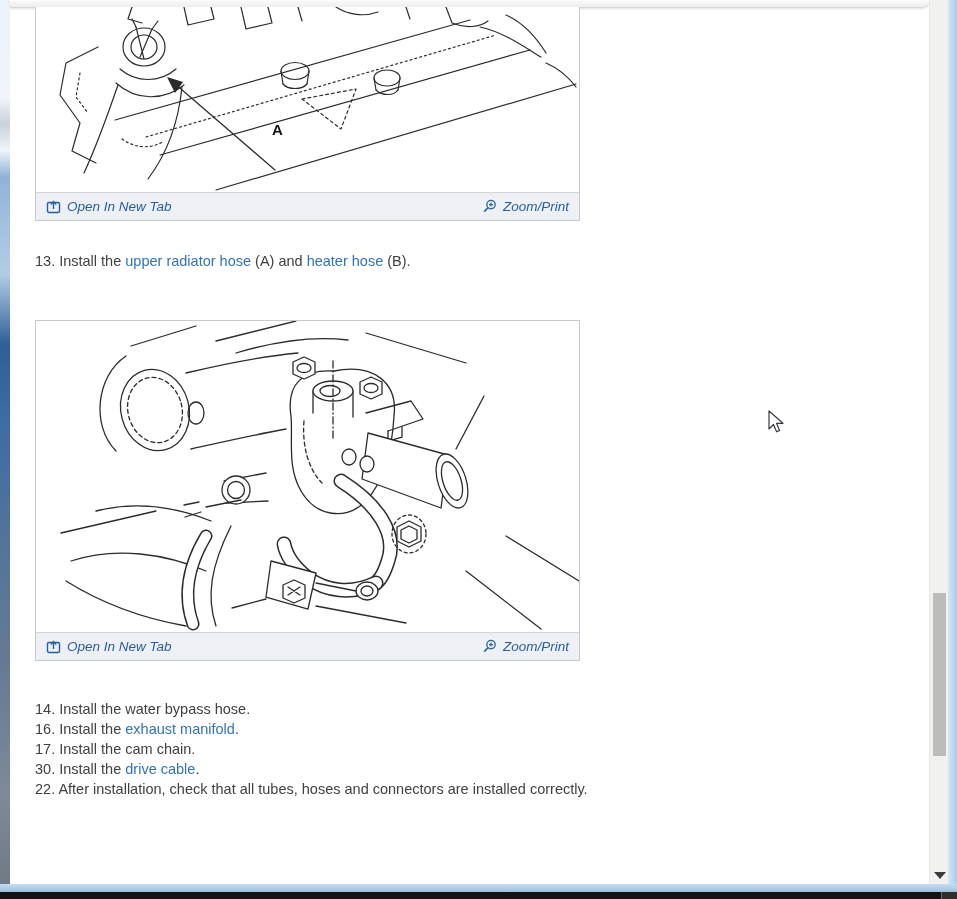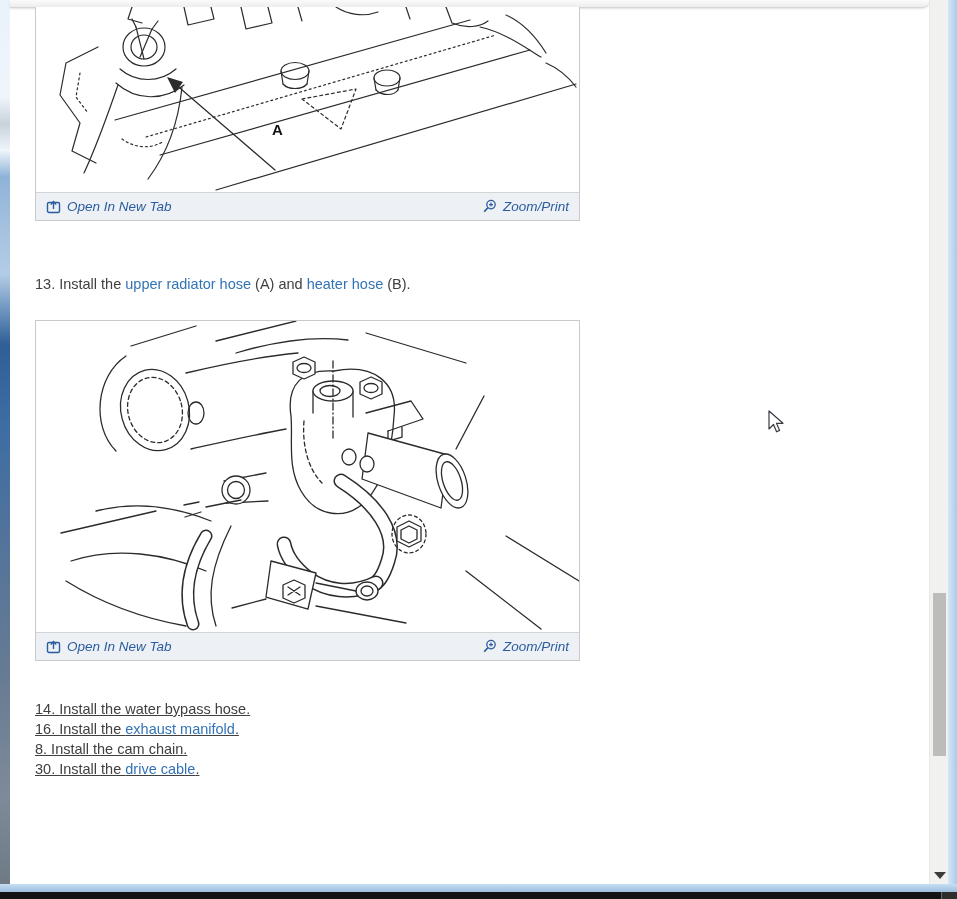--- a/index.html
+++ b/index.html
@@ -30,22 +30,22 @@
     display:flex;align-items:center;justify-content:space-between;padding:0 10px;font-style:italic;}
   .fig-link{display:inline-flex;align-items:center;gap:6px;color:#2a5d9e;
     font-size:13.5px;text-decoration:none;cursor:pointer;}
   .fig-link svg{display:block;}
 
   .fig-label-a{position:absolute;left:236px;top:114px;font-weight:bold;
     font-size:15px;color:#111;font-family:"Liberation Sans",sans-serif;}
 
   
   .step-para{position:absolute;left:35px;color:#404040;font-size:14.5px;line-height:20px;}
-  #step13{top:274px;}
-  #steps-block{top:699px;width:800px;text-decoration:underline;}
+  #step13{top:251px;}
+  #steps-block{top:699px;width:800px;}
   .step-line{white-space:nowrap;}
   a.link{color:#3273b8;text-decoration:none;cursor:pointer;}
   .plain{color:#404040;}
 
   
   .scrollbar{position:absolute;left:929px;top:0;width:19px;height:884px;
     background:#f1f1f0;border-left:1px solid #e7e7e5;}
   .scroll-thumb{position:absolute;left:3px;width:13px;top:593px;height:163px;background:#bcbcba;}
   .scroll-down{position:absolute;left:4px;bottom:5px;width:0;height:0;cursor:pointer;
     border-left:6px solid transparent;border-right:6px solid transparent;border-top:7px solid #3c3c3c;}
@@ -232,22 +232,23 @@
           <path d="M5.9,8.8 L2.2,12.6" stroke="#2a5d9e" stroke-width="1.6"></path>
         </svg>
         <span>Zoom/Print</span>
       </span>
     </div>
   </div>
 
   <div class="step-para" id="steps-block">
       <div class="step-line"><span class="plain">14. Install the water bypass hose.</span></div>
       <div class="step-line"><span class="plain">16. Install the </span><a class="link" href="#">exhaust manifold</a><span class="plain">.</span></div>
-      <div class="step-line"><span class="plain">8. Install the cam chain.</span></div>
+      <div class="step-line"><span class="plain">17. Install the cam chain.</span></div>
       <div class="step-line"><span class="plain">30. Install the </span><a class="link" href="#">drive cable</a><span class="plain">.</span></div>
+      <div class="step-line"><span class="plain">22. After installation, check that all tubes, hoses and connectors are installed correctly.</span></div>
     </div>
 
   <div class="scrollbar">
     <div class="scroll-thumb"></div>
     <div class="scroll-down"></div>
   </div>
 
   <div class="frame-right"></div>
   <div class="frame-bottom"></div>
   <div class="taskbar"></div>

